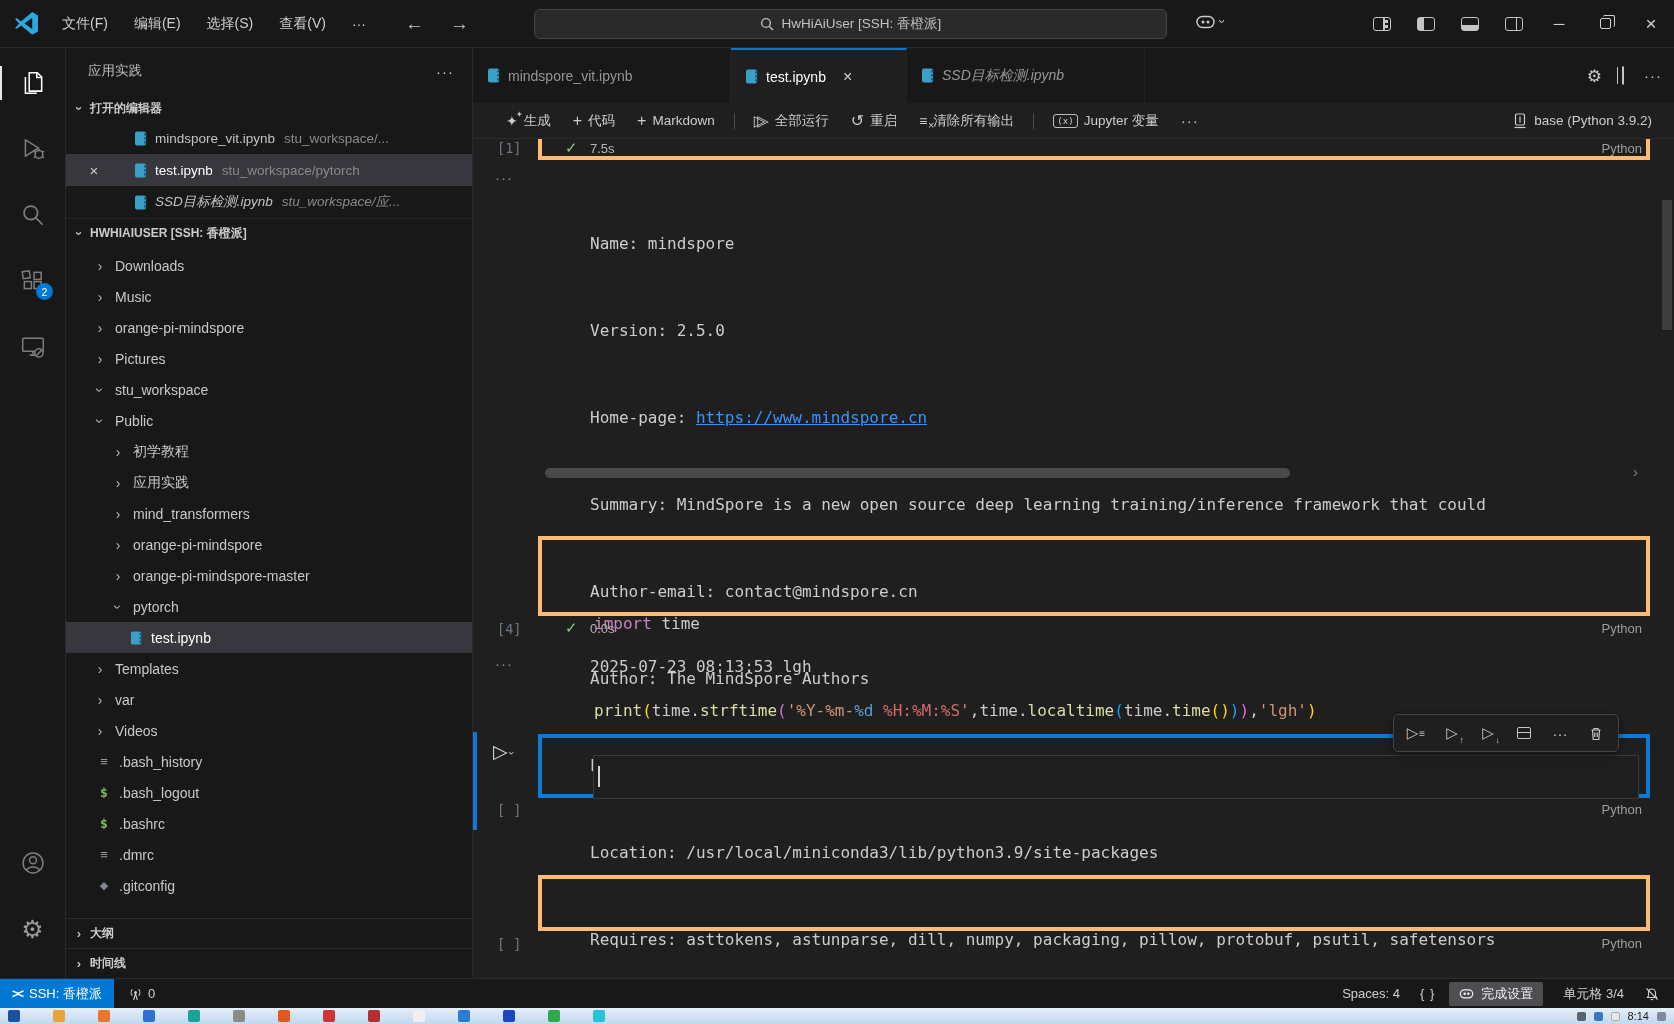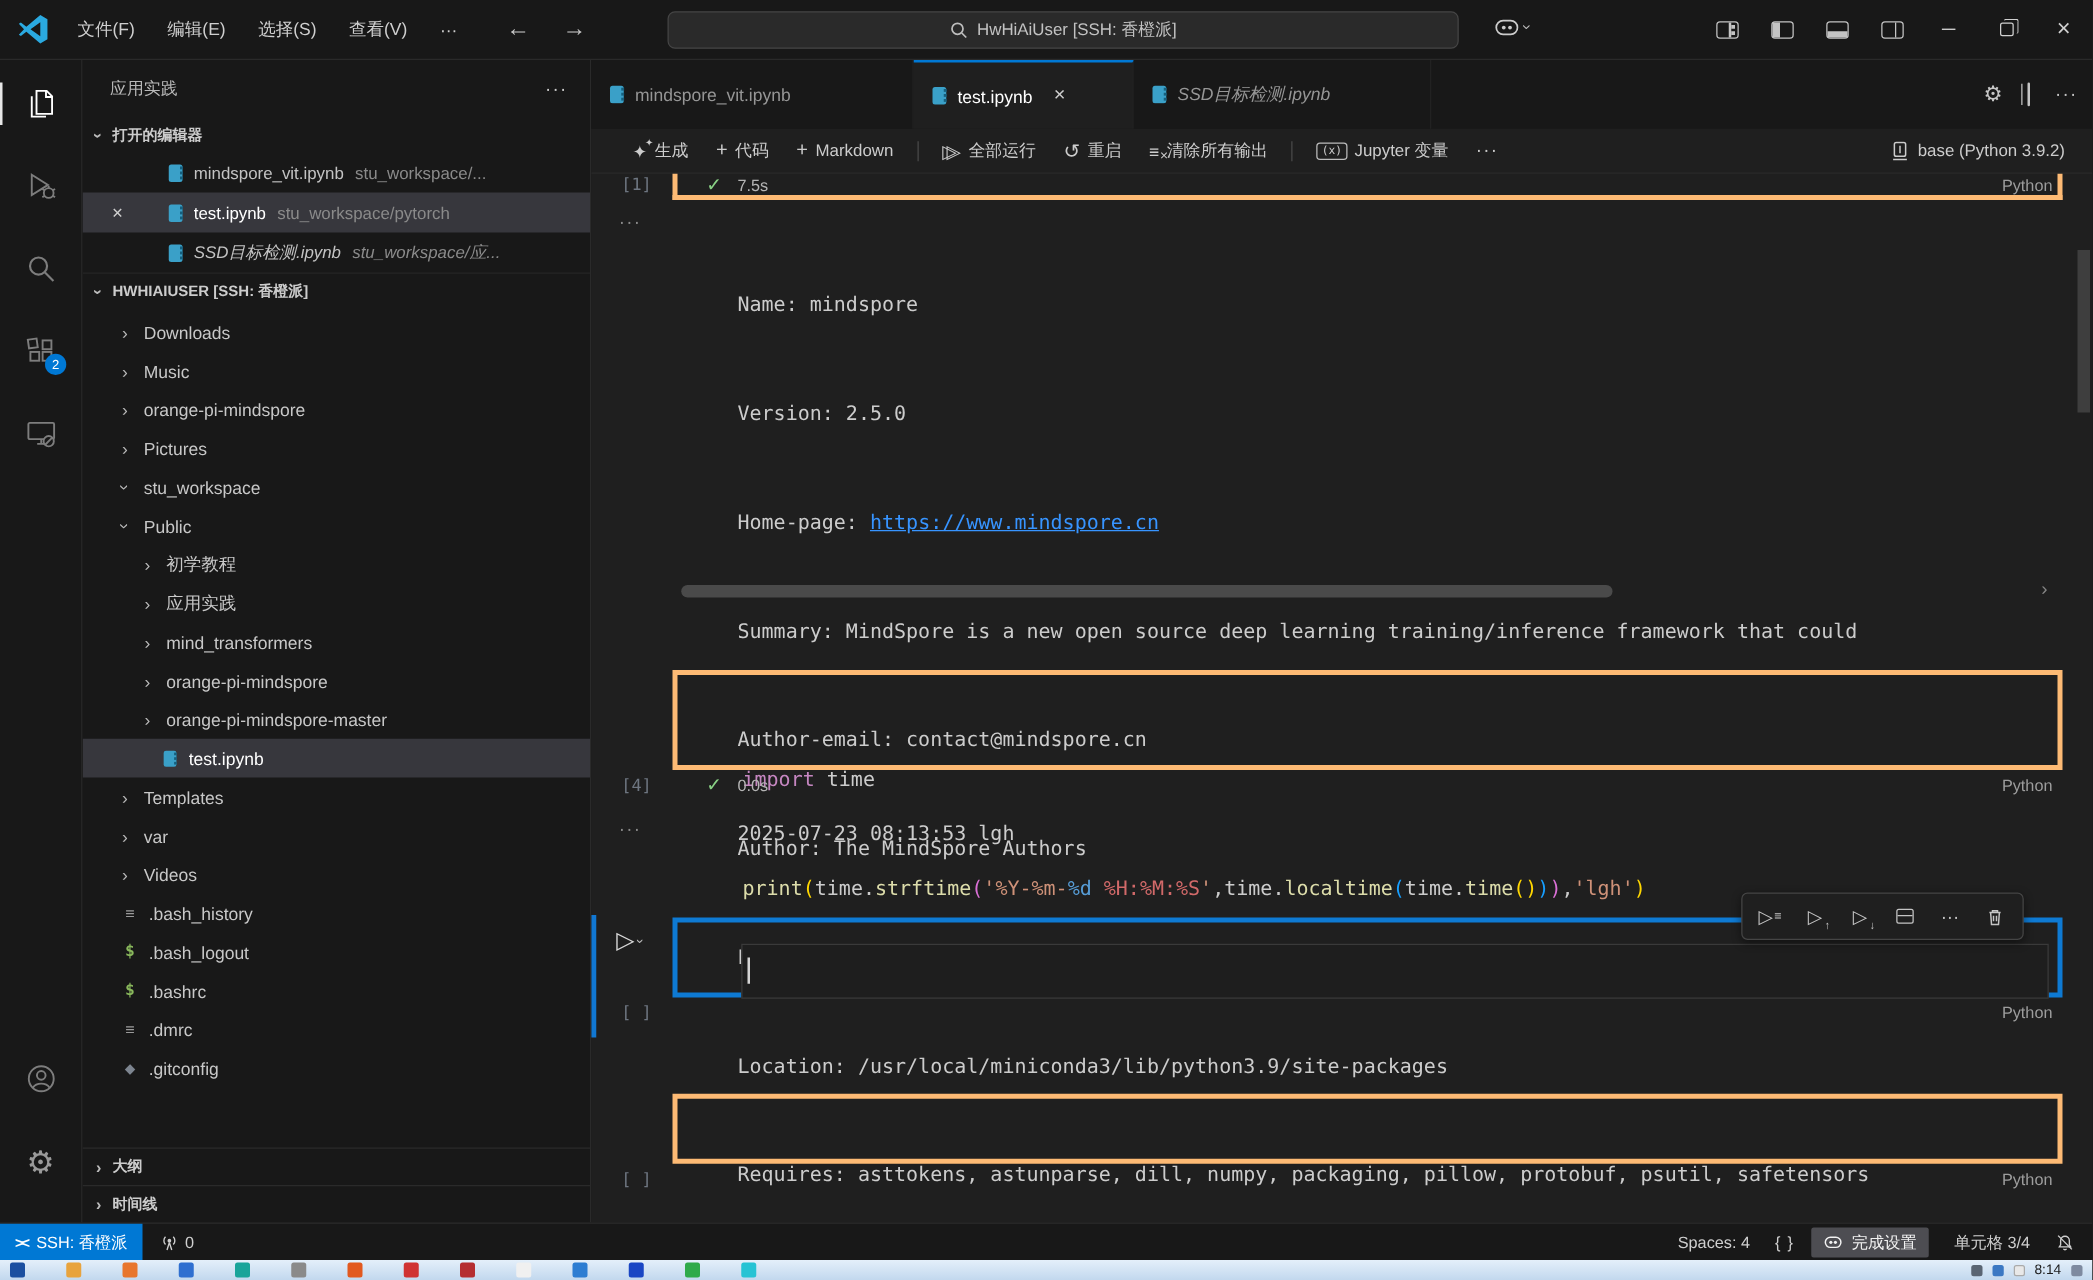--- a/index.html
+++ b/index.html
@@ -373,20 +373,24 @@
           <span>mind_transformers</span>
         </div>
       <div class="trow" style="padding-left:44px">
           <span class="chev">›</span>
           <span>orange-pi-mindspore</span>
         </div>
       <div class="trow" style="padding-left:44px">
           <span class="chev">›</span>
           <span>orange-pi-mindspore-master</span>
         </div>
+      <div class="trow" style="padding-left:44px">
+          <span class="chev open">›</span>
+          <span>pytorch</span>
+        </div>
       <div class="trow sel" style="padding-left:62px">
           <span class="ficon">
             <svg width="13" height="14" viewBox="0 0 14 15">
               <rect x="1" y="0.5" width="11" height="14" rx="2" fill="#3aa0c8"></rect>
               <rect x="10" y="2.2" width="2.3" height="2.3" fill="#17607e"></rect>
               <rect x="10" y="6.2" width="2.3" height="2.3" fill="#17607e"></rect>
               <rect x="10" y="10.2" width="2.3" height="2.3" fill="#17607e"></rect>
             </svg>
           </span>
           <span>test.ipynb</span>

